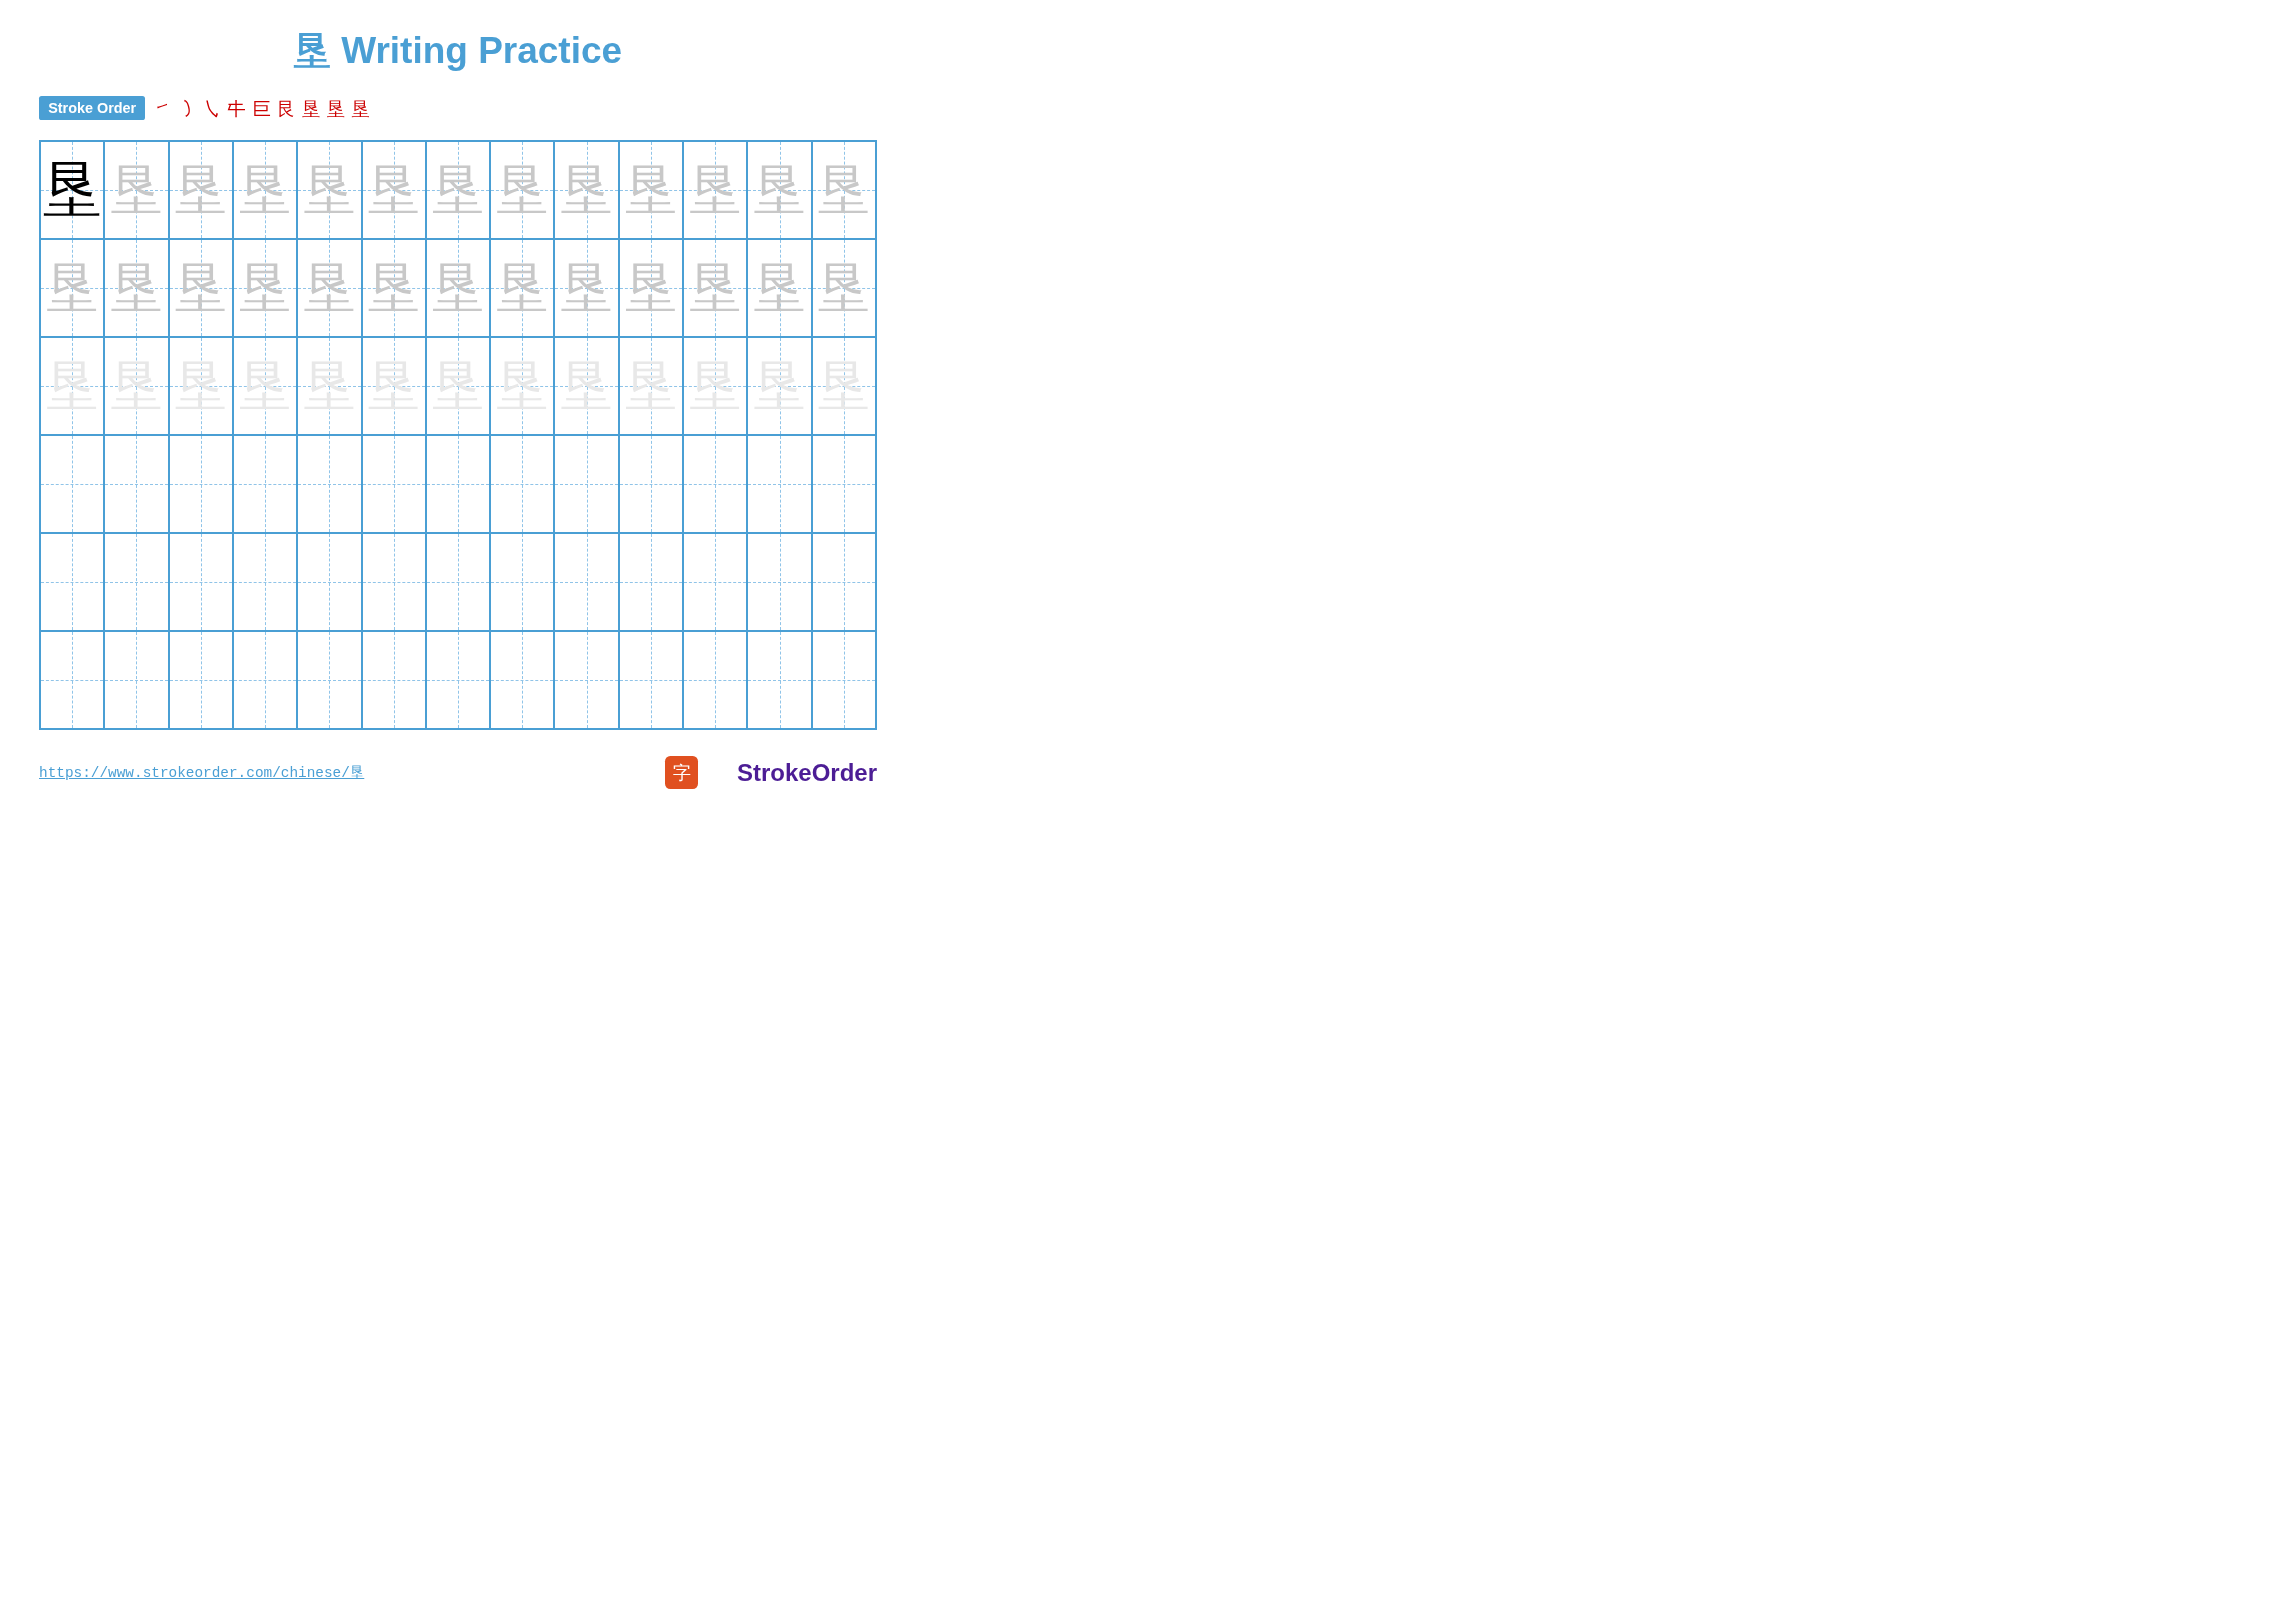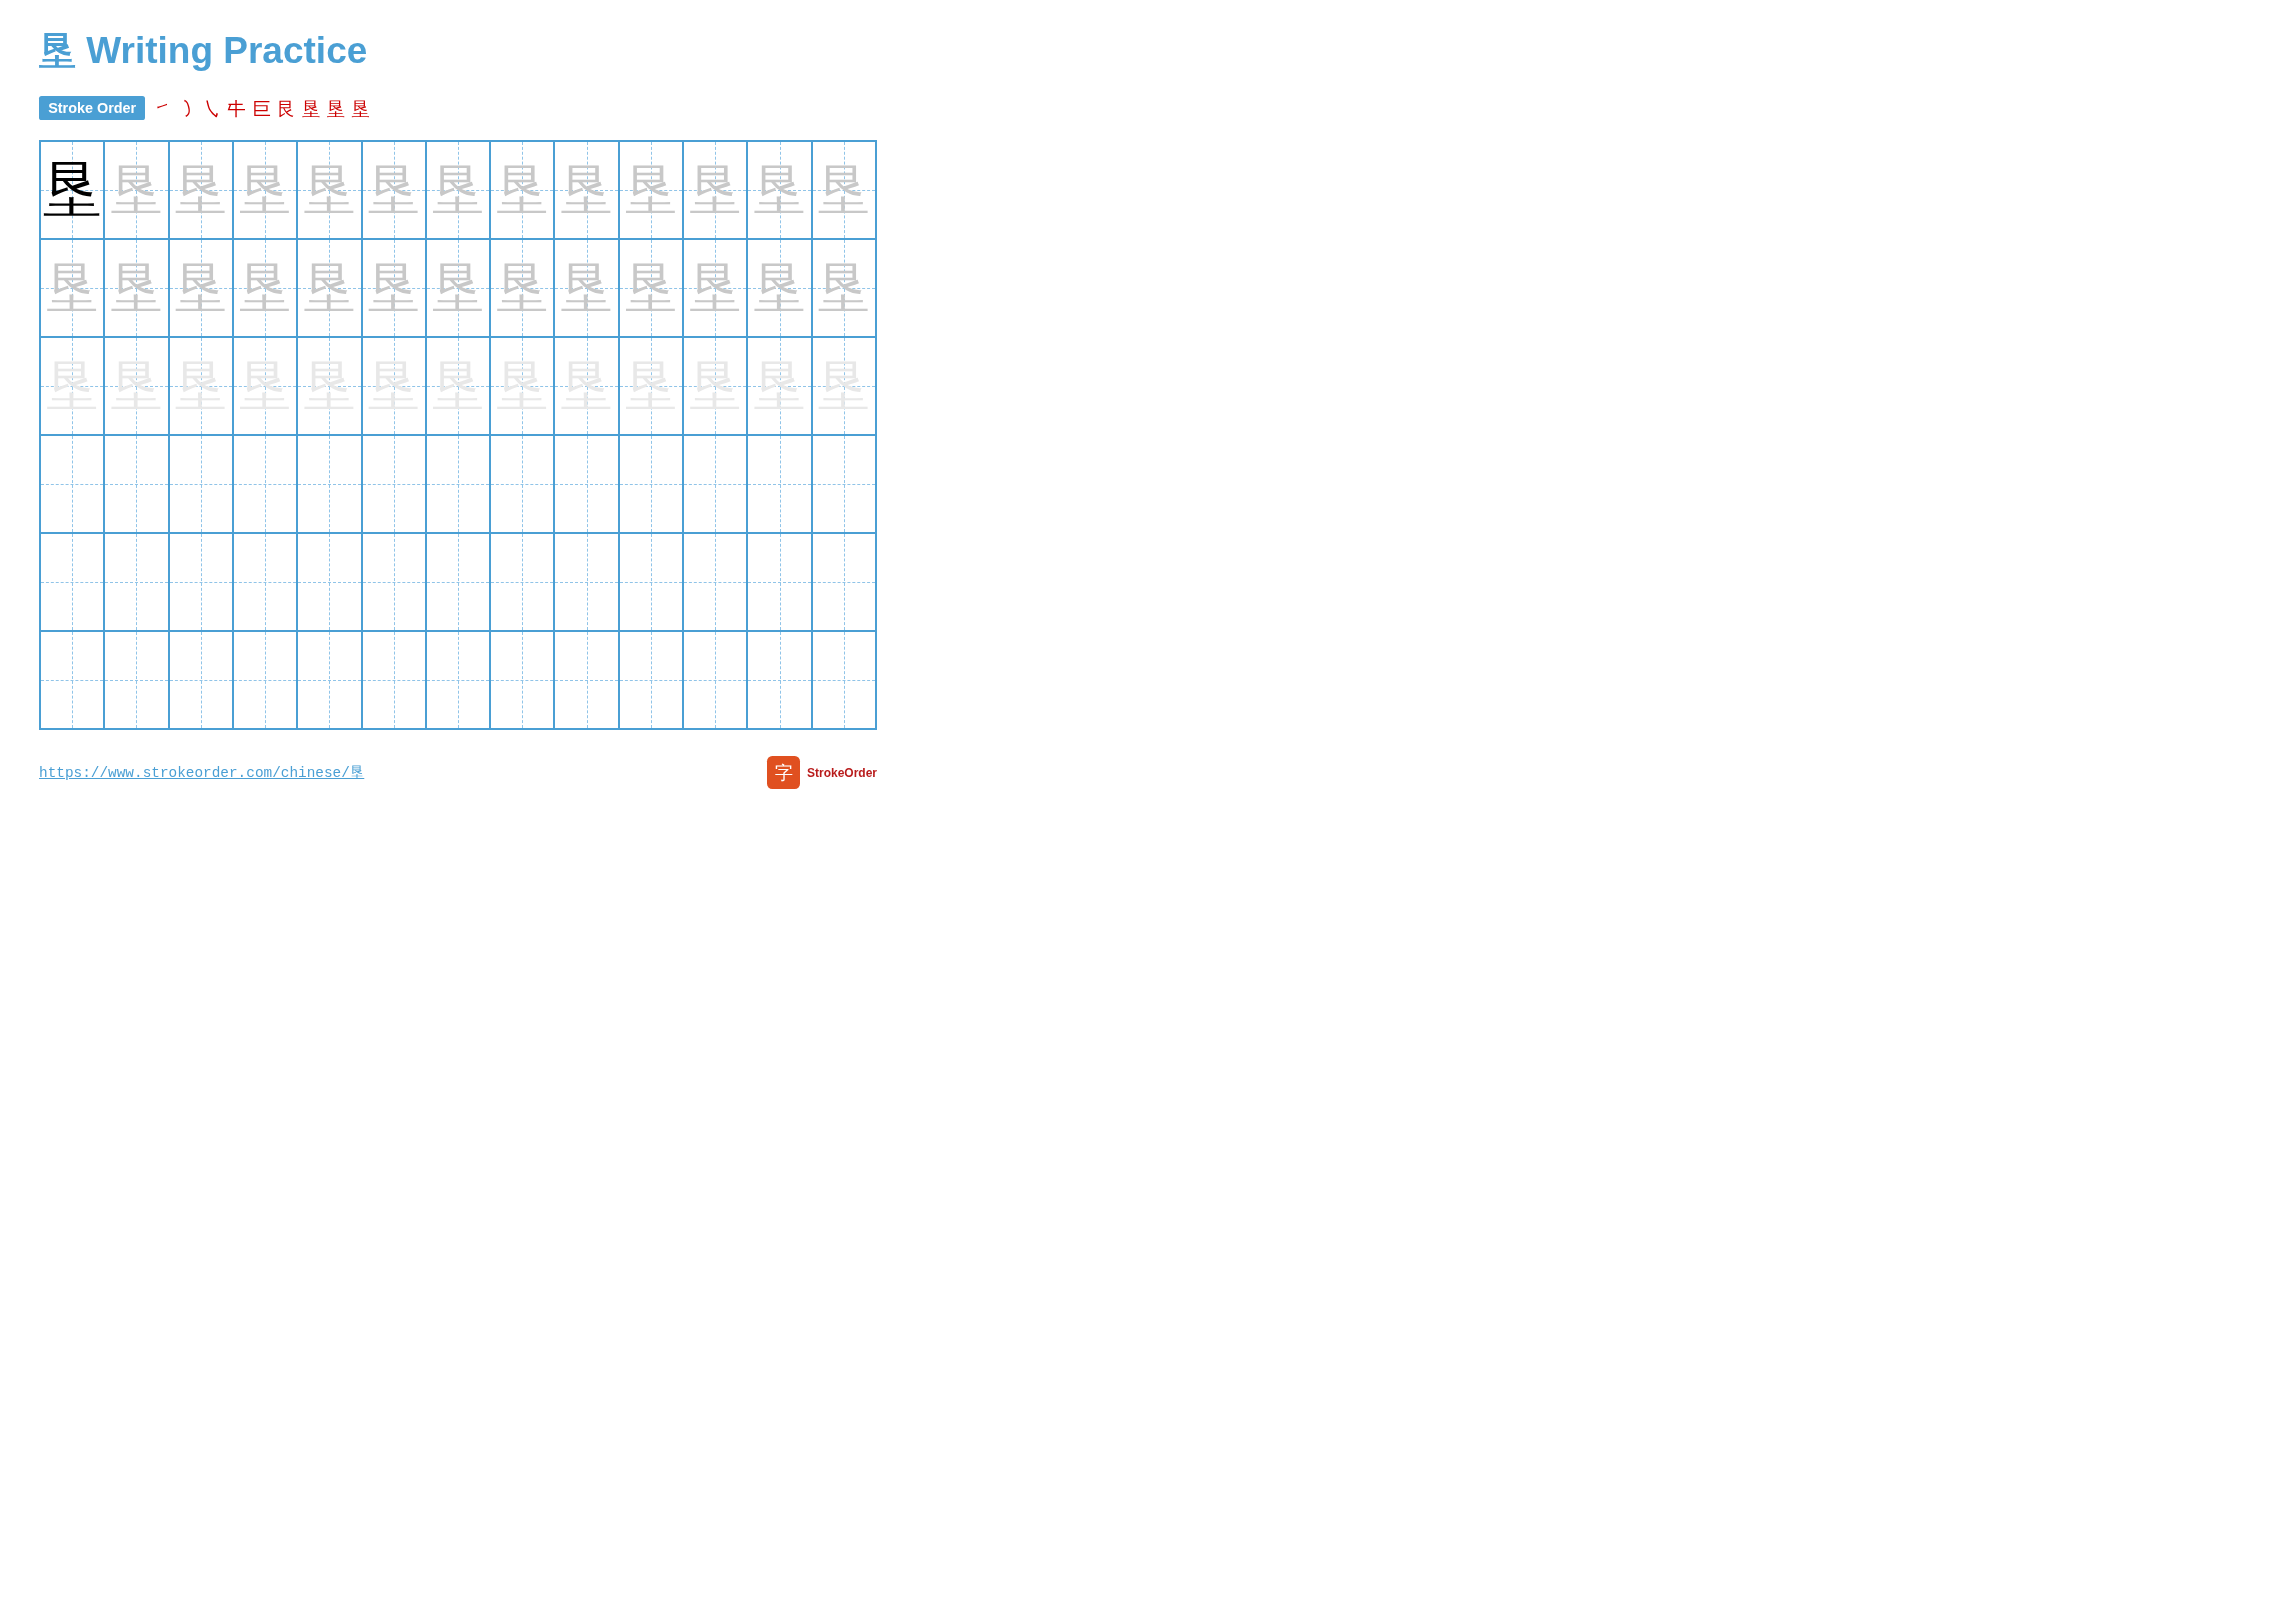--- a/index.html
+++ b/index.html
@@ -8,20 +8,21 @@
       background: #ffffff;
       font-family: serif;
       width: 916px;
       min-height: 648px;
       padding: 26px 39px;
       position: relative;
     }
 
     
     .title {
+      text-align: center;
       font-size: 37px;
       font-weight: bold;
       color: #4a9fd4;
       margin-bottom: 19.6px;
       font-family: Arial, sans-serif;
     }
 
     
     .stroke-order-row {
       display: flex;
@@ -144,24 +145,25 @@
       border-radius: 5.2px;
       display: flex;
       align-items: center;
       justify-content: center;
       color: white;
       font-size: 18.3px;
       font-family: serif;
     }
 
     .logo-text {
-      font-size: 12px;
+      font-size: 24px;
       font-weight: bold;
-      color: #b91c1c;
+      color: #4c1d95;
       font-family: Arial, sans-serif;
+      margin-left: 32px;
     }
   </style>
 </head>
 <body>
 
 <h1 class="title">
   <span style="color:#4a9fd4;">垦</span>
   <span>Writing Practice</span>
 </h1>
 

